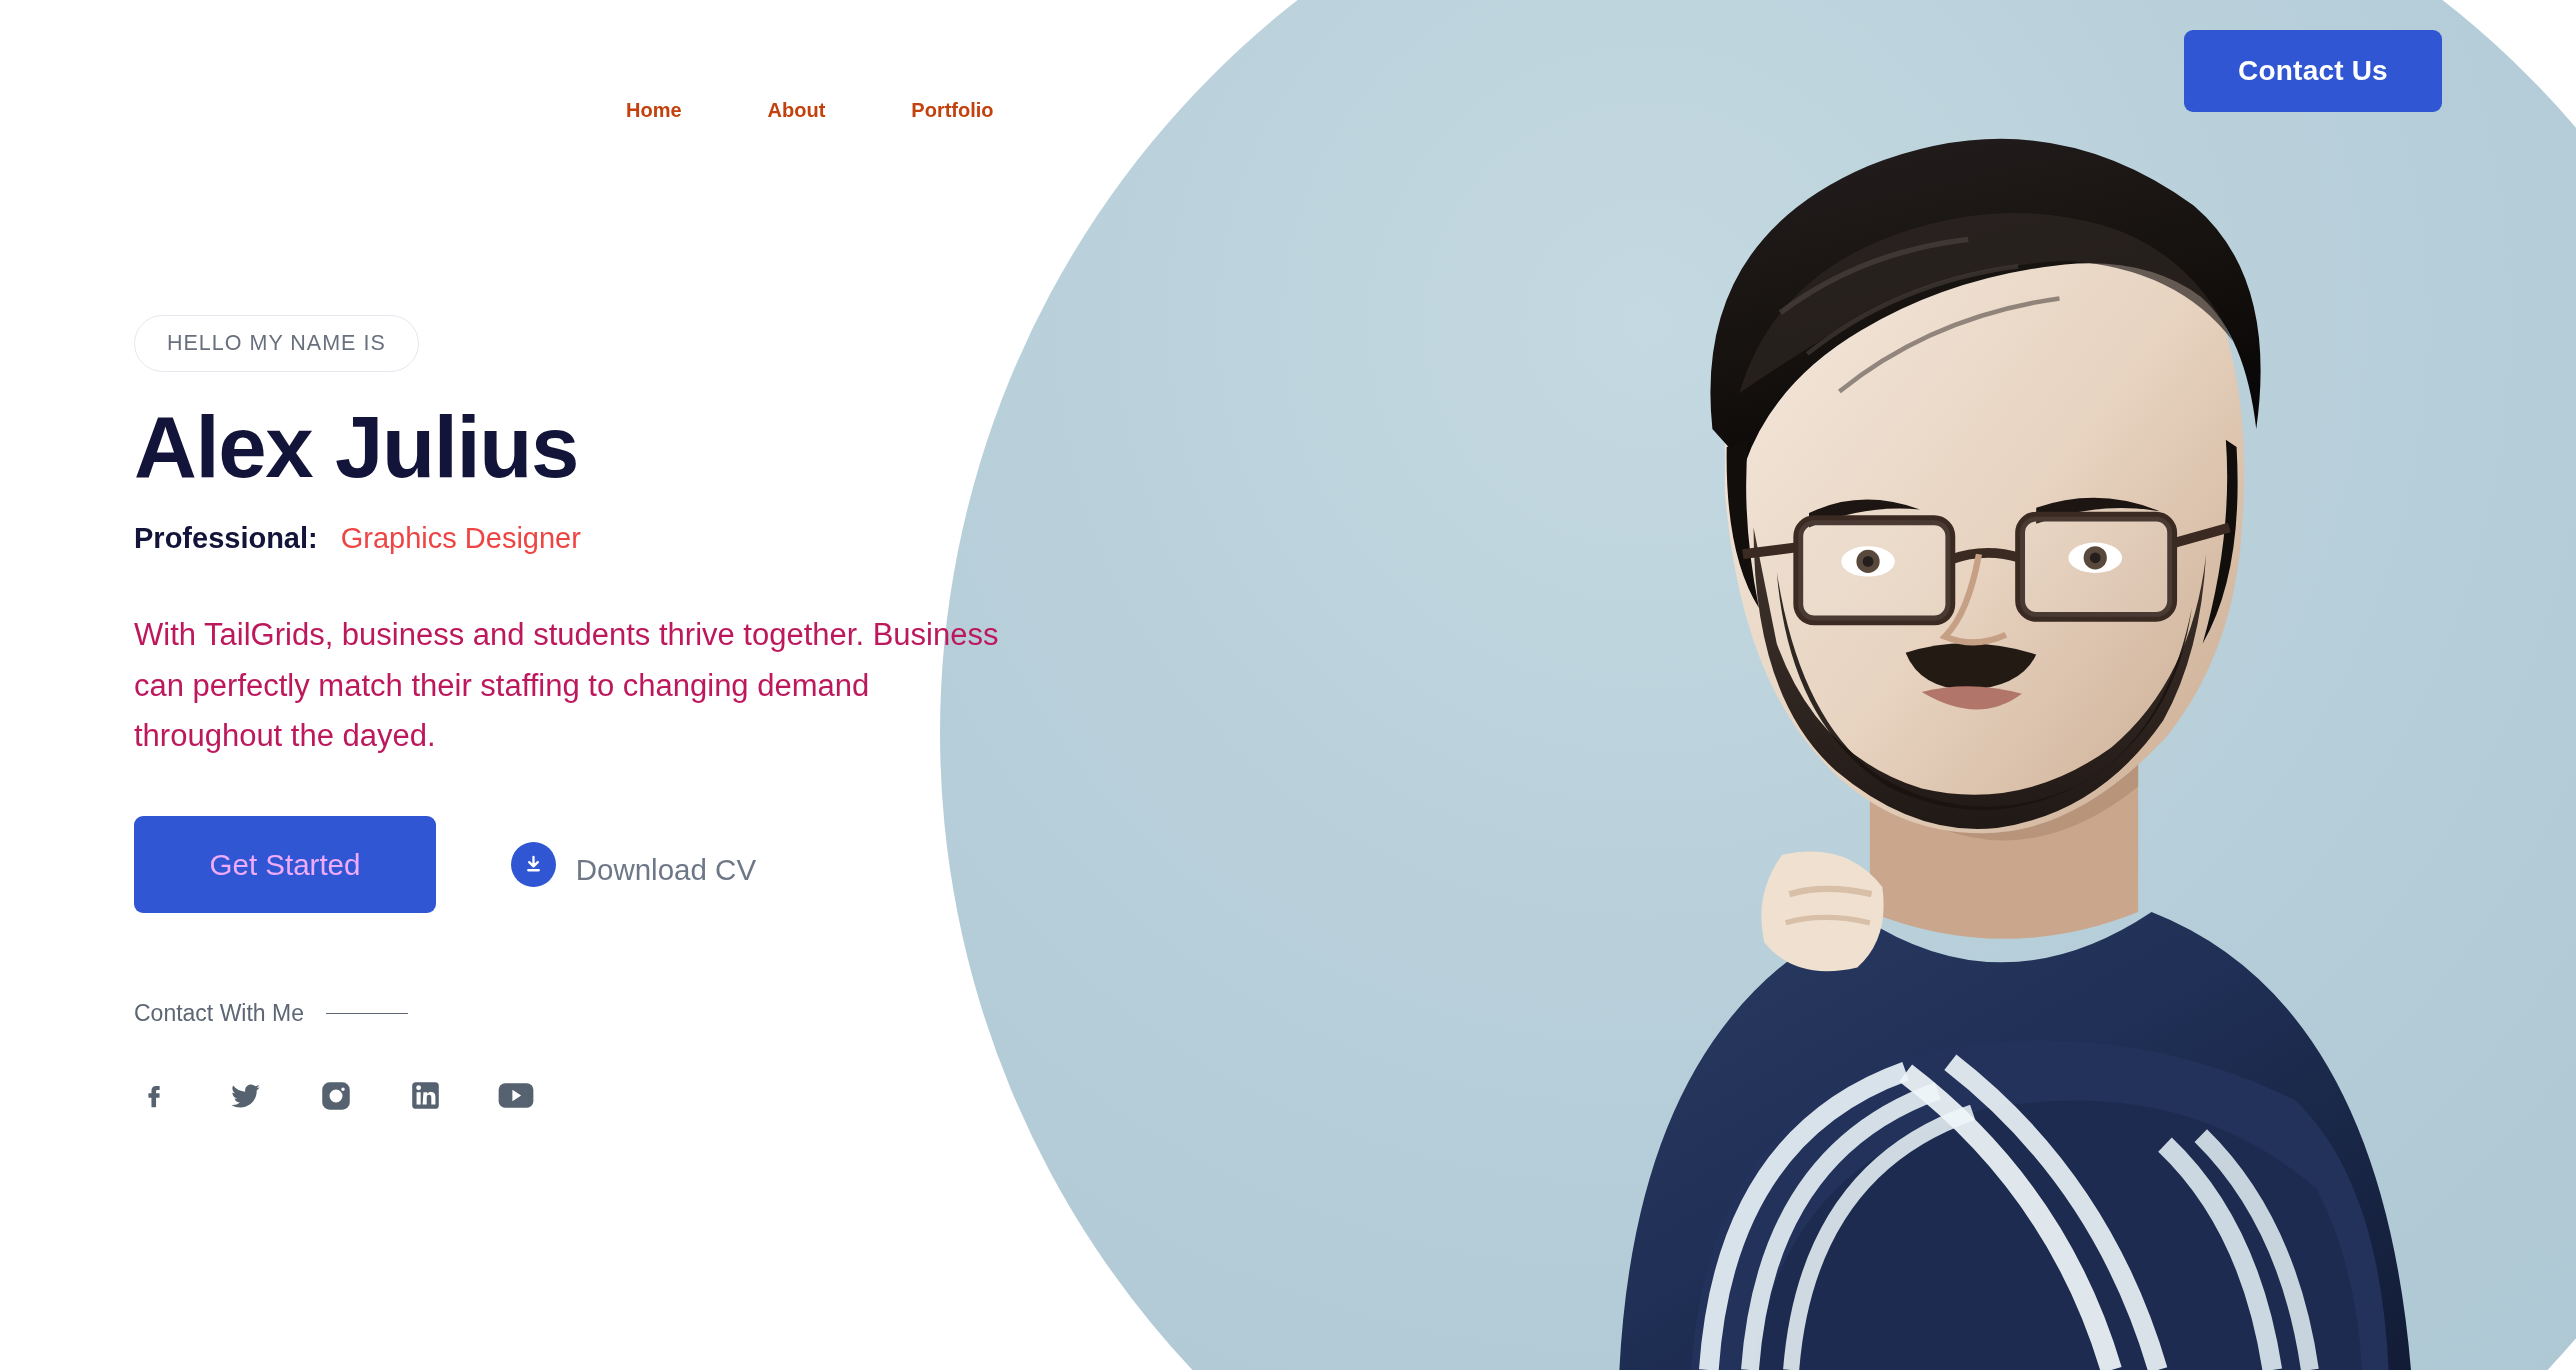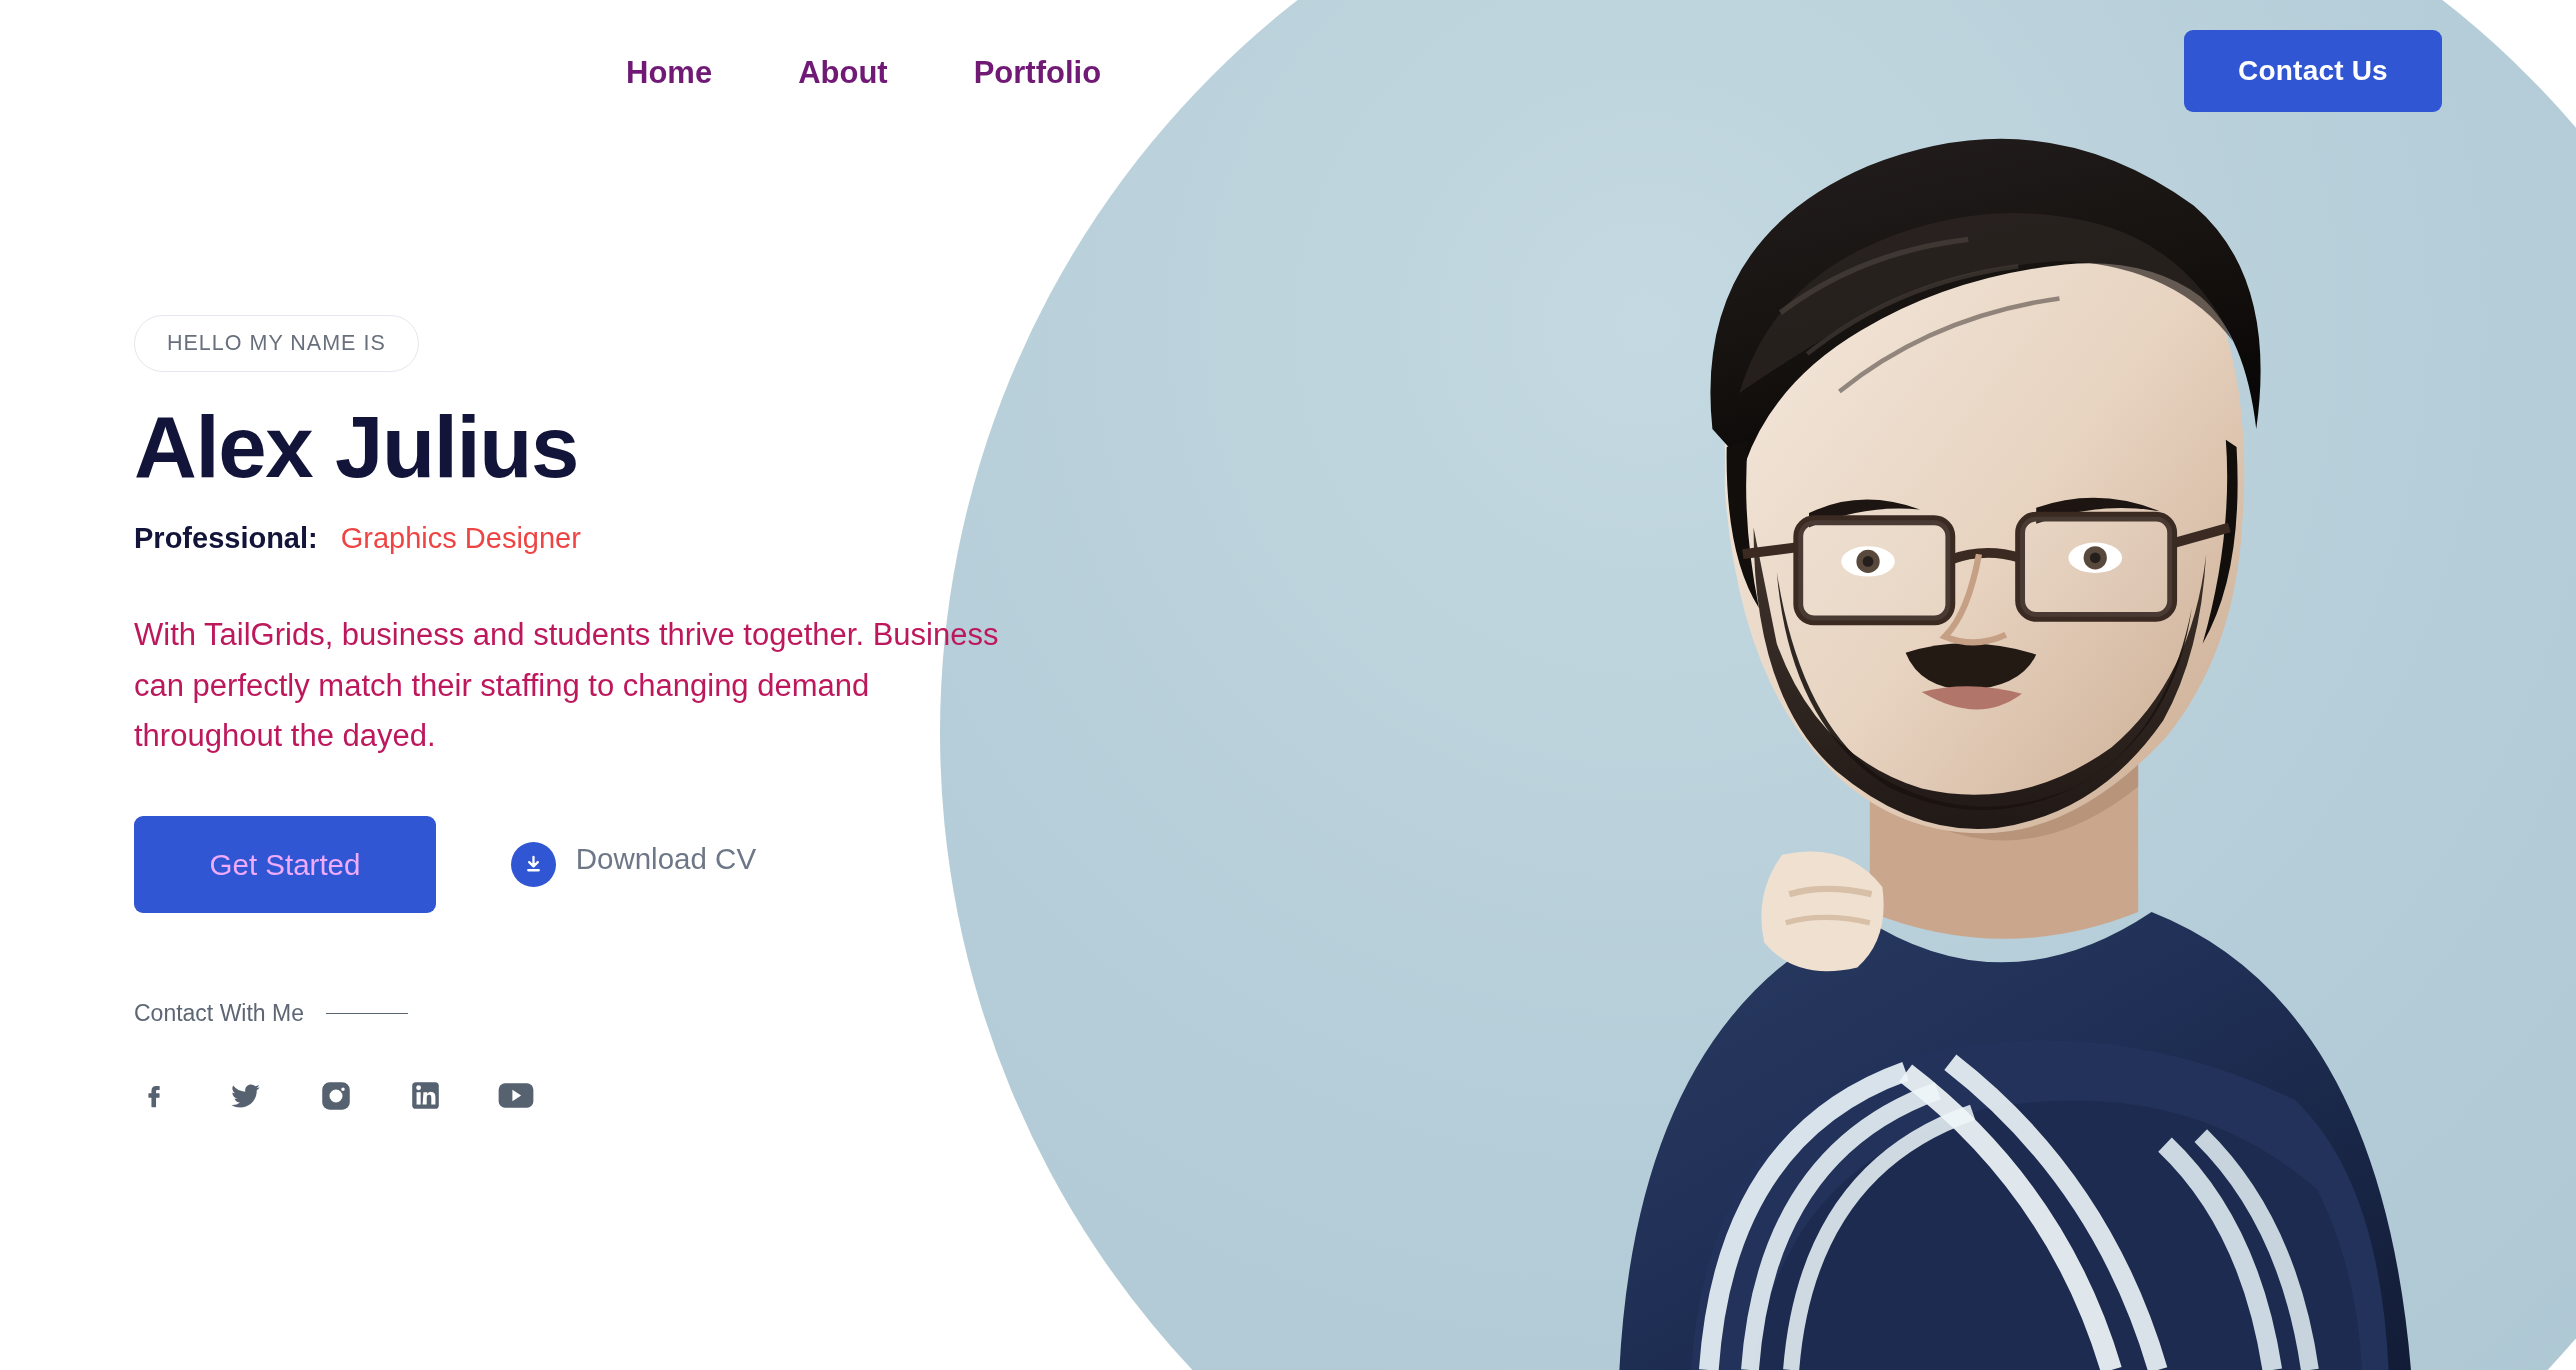--- a/index.html
+++ b/index.html
@@ -75,27 +75,28 @@
 
   .nav {
     position: absolute;
     left: 626px;
     top: 55px;
     display: flex;
     align-items: center;
     gap: 0;
   }
   .nav-item {
-    font-size: 31px;
+    font-size: 20px;
     font-weight: 600;
-    color: #701a75;
+    color: #c2410c;
     text-decoration: none;
     padding: 0 0;
     margin-right: 86px;
     white-space: nowrap;
+    margin-top: 44px;
   }
   .nav-item:last-child { margin-right: 0; }
 
   .contact-btn {
     position: absolute;
     right: 134px;
     top: 29.5px;
     width: 258px;
     height: 82px;
     border: none;
@@ -181,21 +182,21 @@
     background: #3056d3;
     color: #f0abfc;
     font-family: Liberation Sans, sans-serif;
     font-size: 29.5px;
     font-weight: 500;
     cursor: pointer;
   }
   .download-link {
     margin-left: 75px;
     display: flex;
-    align-items: flex-start;
+    align-items: flex-end;
     gap: 19.7px;
     text-decoration: none;
     cursor: pointer;
   }
   .download-circle {
     width: 45px;
     height: 45px;
     border-radius: 50%;
     background: #3056d3;
     display: flex;

